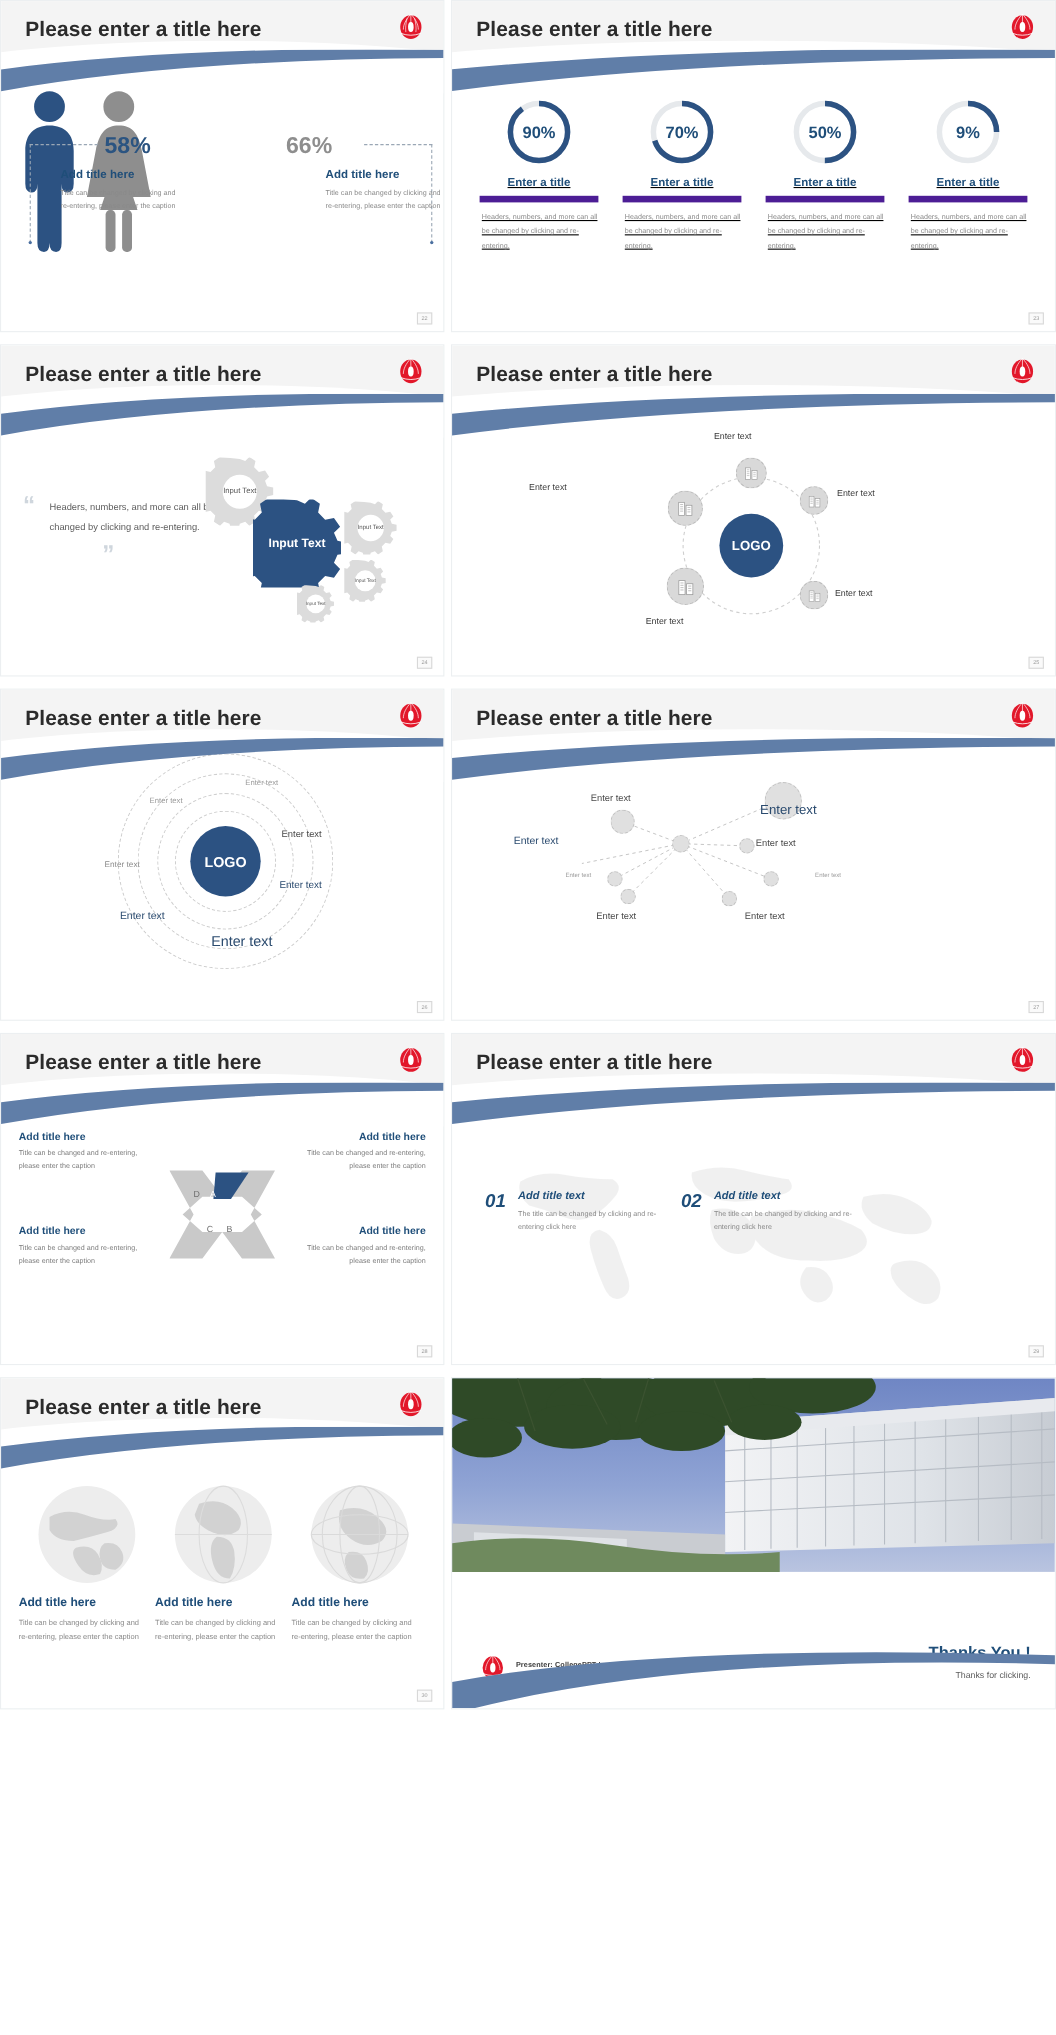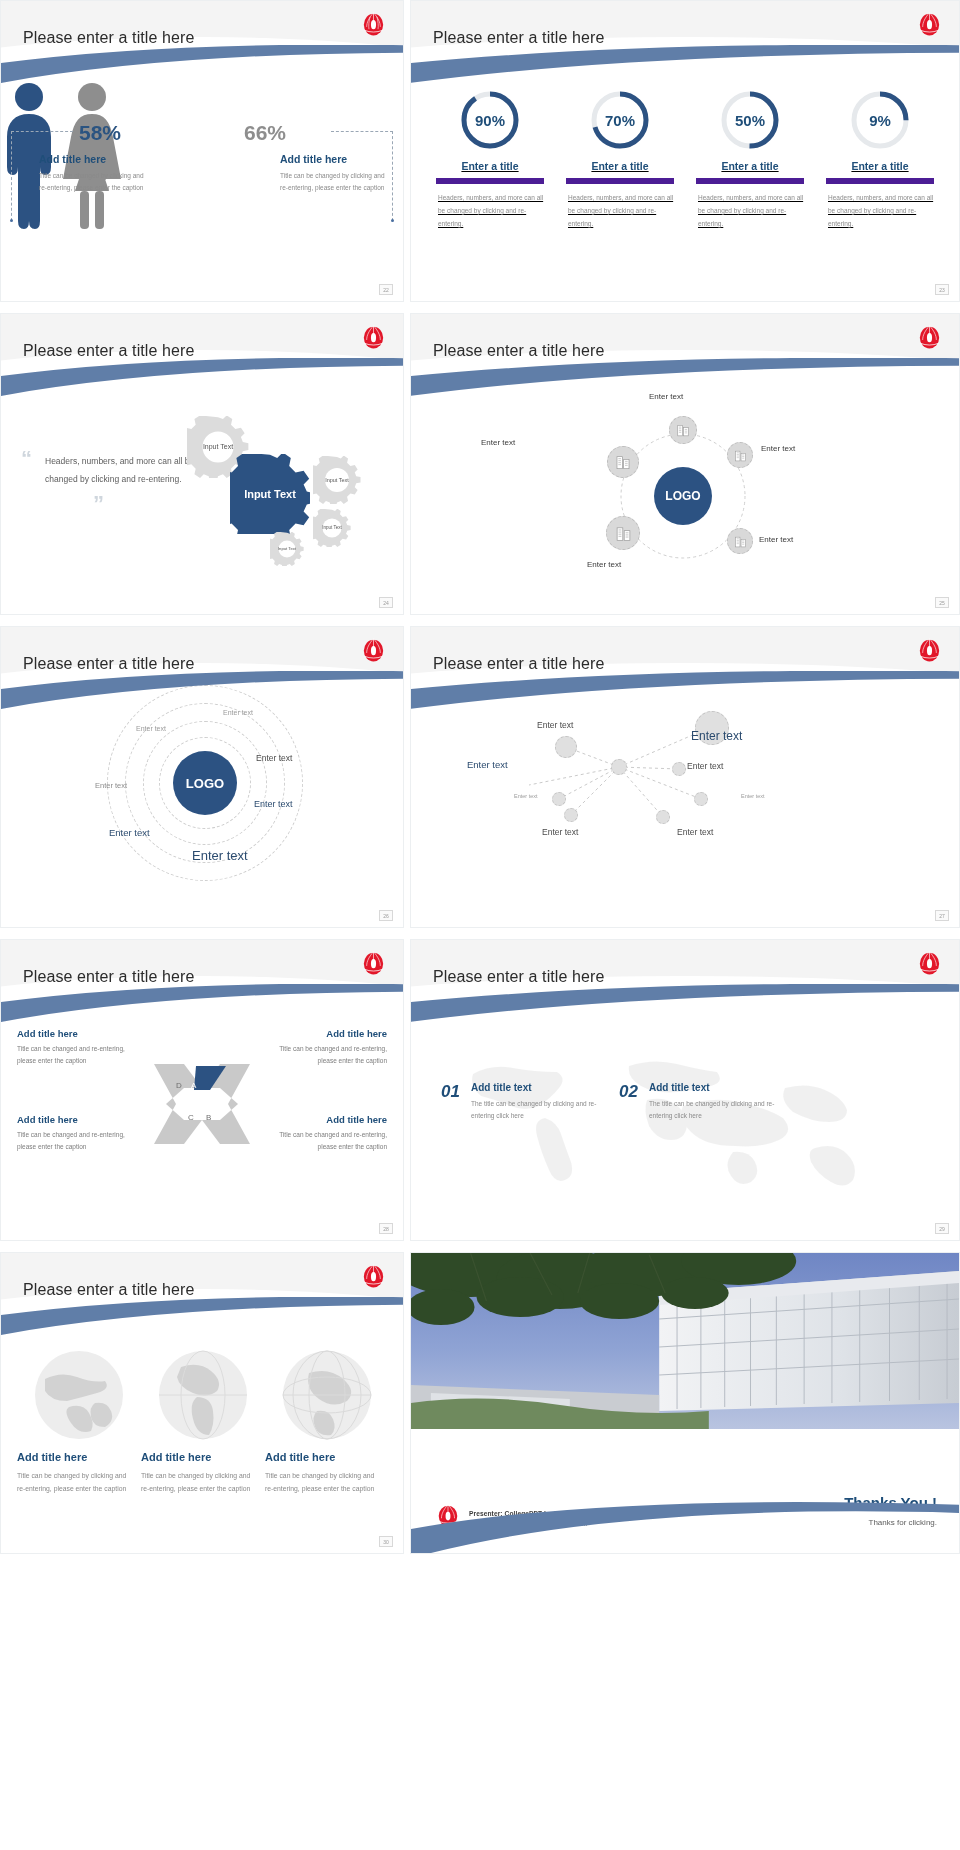--- a/index.html
+++ b/index.html
@@ -32,22 +32,22 @@
     position: absolute; left:0; right:0; top:0; height: 56px;
     background: #f4f4f4;
   }
   .hdr-curve {
     position:absolute; left:0; right:0; top:30px; height:48px;
     background:#ffffff;
     border-radius: 50% 50% 0 0 / 100% 100% 0 0;
     transform: scaleX(1.6) translateY(6px);
   }
   .title {
-    position:absolute; left:22px; top:28px;
-    font-size: 16px; color:#2b2b2b; font-weight:400; letter-spacing:.1px;
+    position:absolute; left:22px; top:16px;
+    font-size: 19px; color:#2b2b2b; font-weight:700; letter-spacing:.1px;
     z-index:4;
   }
   .logo {
     position:absolute; right:18px; top:10px; width:23px; height:25px; z-index:5;
   }
   .swoosh {
     position:absolute; left:-10%; top:44px; width:130%; height:42px; z-index:3;
     overflow:hidden;
   }
   .swoosh svg { display:block; width:100%; height:100%; }
@@ -56,21 +56,21 @@
     position:absolute; right:10px; bottom:6px;
     width:14px; height:11px; border:1px solid #d8d8d8; background:#fafafa;
     font-size:5px; color:#9b9b9b; line-height:10px; text-align:center;
     font-family:"Liberation Sans", sans-serif;
     z-index:6;
   }
 
   .body { position:absolute; left:0; right:0; top:80px; bottom:0; z-index:2; }
 
   
-  .s1-wrap { position:relative; height:100%; }
+  .s1-wrap { position:relative; height:100%;margin-left:16px; }
   .male { left:140px; top:22px; width:56px; height:150px; }
   .female { left:205px; top:22px; width:62px; height:150px; }
   .pct { position:absolute; font-size:21px; font-weight:bold; }
   .pct-l { left:78px; top:40px; color:#2b5481; }
   .pct-r { left:243px; top:40px; color:#8e8e8e; }
   .blk { position:absolute; width:108px; }
   .blk h4 { font-size:10.5px; color:#1f4e79; margin-bottom:5px; }
   .blk p { font-size:6.5px; color:#8a8a8a; line-height:1.85; }
   .blk-l { left:38px; top:72px; }
   .blk-r { left:279px; top:72px; }
@@ -119,21 +119,21 @@
 
   
   .xblk { position:absolute; width:122px; }
   .xblk h4 { font-size:9.5px; color:#1f4e79; margin-bottom:4px;}
   .xblk p { font-size:6.5px; color:#7d7d7d; line-height:1.9;}
   .xblk.right { text-align:right; }
 
   
   .numblk { position:absolute; }
   .numblk .n { font-size:17px; font-weight:bold; font-style:italic; color:#1f4e79; position:absolute; left:0; top:0;}
-  .numblk h4 { font-size:10px; color:#1f4e79; margin-left:30px; margin-bottom:5px;}
+  .numblk h4 { font-size:10px; color:#1f4e79; margin-left:30px; margin-bottom:5px;font-style:italic;}
   .numblk p { font-size:6.5px; color:#8a8a8a; line-height:1.9; margin-left:30px; width:140px;}
 
   
   .globe-col { position:absolute; width:118px; text-align:left;}
   .globe-col h4 { font-size:11px; color:#1f4e79; margin-bottom:6px;}
   .globe-col p { font-size:6.8px; color:#8a8a8a; line-height:1.95;}
 
   
   .photo { position:absolute; left:0; right:0; top:0; height:176px; overflow:hidden; }
   .thanks-title { position:absolute; right:22px; bottom:42px; font-size:15px; font-weight:bold; color:#1f4e79;}

